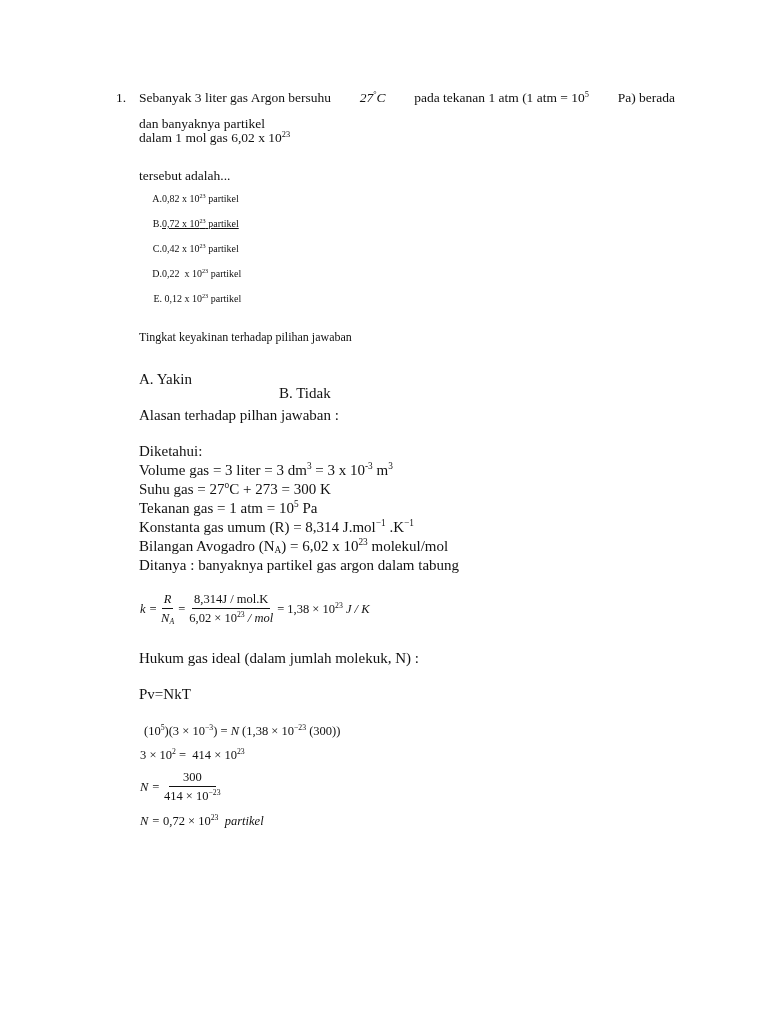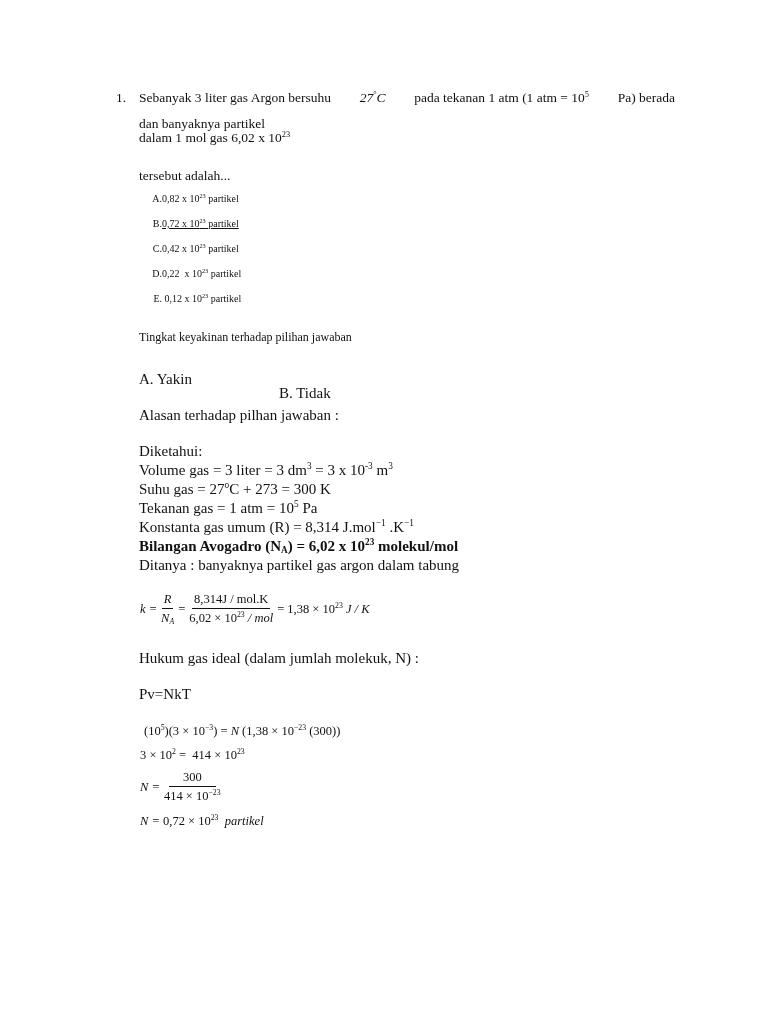--- a/index.html
+++ b/index.html
@@ -76,21 +76,21 @@
 </div>
 <div class="abs big" style="left:139px; top:481px;">
   <span>Suhu gas = 27</span><sup>o</sup><span>C + 273 = 300 K</span>
 </div>
 <div class="abs big" style="left:139px; top:500px;">
   <span>Tekanan gas = 1 atm = 10</span><sup>5</sup><span> Pa</span>
 </div>
 <div class="abs big" style="left:139px; top:519px;">
   <span>Konstanta gas umum (R) = 8,314 J.mol</span><sup>−1</sup><span> .K</span><sup>−1</sup>
 </div>
-<div class="abs big" style="left:139px; top:538px;font-weight:bold;">
+<div class="abs big" style="left:139px; top:538px;">
   <span>Bilangan Avogadro (N</span><sub>A</sub><span>) = 6,02 x 10</span><sup>23</sup><span> molekul/mol</span>
 </div>
 <div class="abs big" style="left:139px; top:557px;">Ditanya : banyaknya partikel gas argon dalam tabung</div>
 
 <div class="abs math mrow" style="left:140px; top:592px;">
   <span class="it">k =</span>
   <span class="frac">
     <span class="num it">R</span>
     <span class="den it"><span>N</span><sub>A</sub></span>
   </span>

